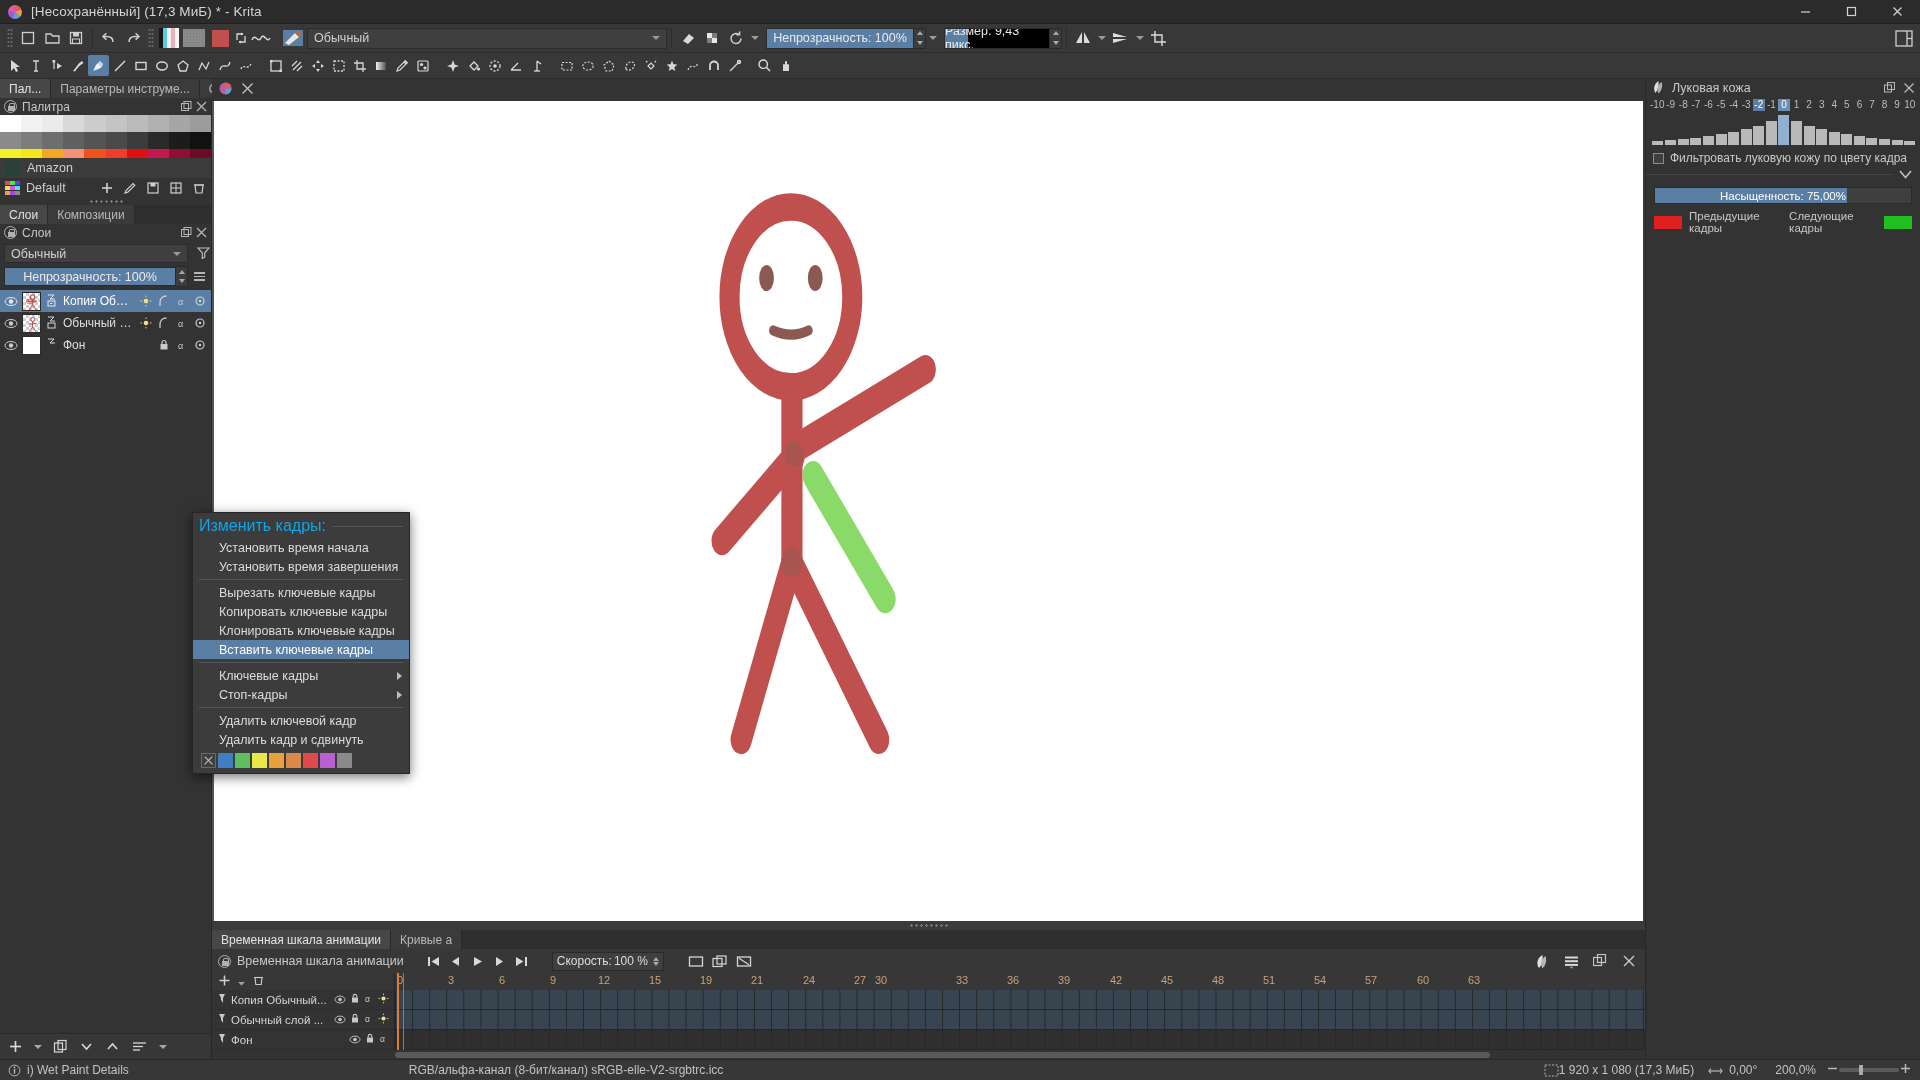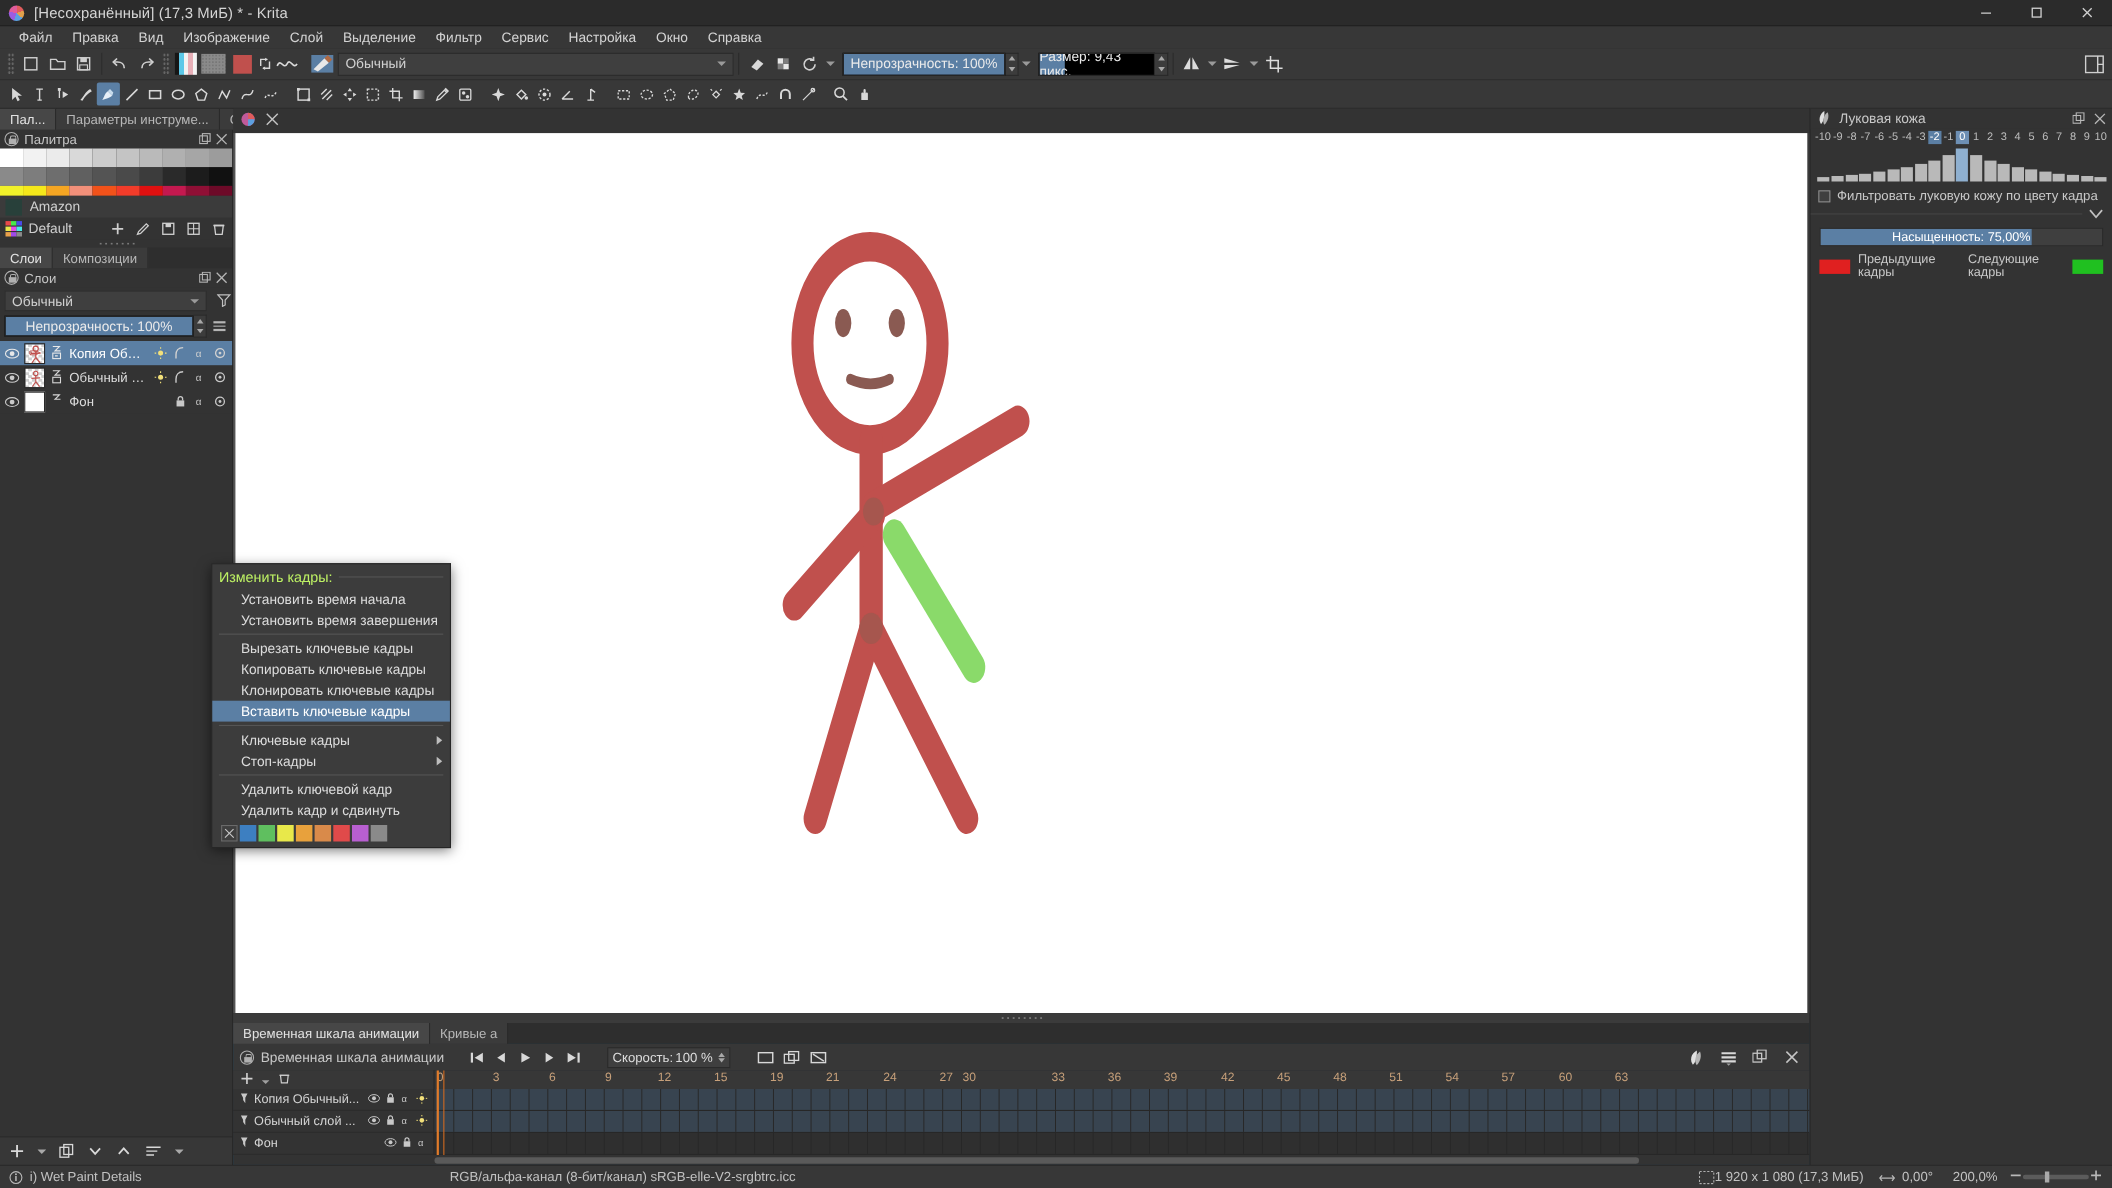--- a/index.html
+++ b/index.html
@@ -159,21 +159,21 @@
     height:22px;background:#333;display:flex;align-items:center;padding:0 6px;gap:8px;flex:0 0 22px;
   }
   .canvas-tabbar .doc-title{flex:1 1 auto;text-align:center;font-size:12.5px;color:#d5d5d5;}
   .canvas-area{ flex:1 1 auto; background:#3b3b3b; position:relative; overflow:hidden; display:flex;}
   .canvas-white{ position:absolute; left:2px; top:0; right:2px; bottom:0; background:#ffffff; }
   .canvas-strip{position:absolute;left:0;top:0;bottom:0;width:2px;background:#555;}
   .canvas-hscroll{height:9px;background:#3b3b3b;display:flex;align-items:center;justify-content:center;flex:0 0 9px;}
   .canvas-hscroll::after{content:"";width:40px;height:3px;background:radial-gradient(circle,#7a7a7a 1px,transparent 1.2px) 0 0/5px 3px;}
 
   
-  .timeline-wrap{ background:#0c4a6e; display:flex;flex-direction:column; flex:0 0 auto;}
+  .timeline-wrap{ background:#f0abfc; display:flex;flex-direction:column; flex:0 0 auto;}
   .tl-tabs{height:19px;background:#2e2e2e;display:flex;align-items:flex-end;}
   .tl-header{
     height:24px;background:#373737;display:flex;align-items:center;gap:6px;padding:0 6px;
   }
   .tl-header .tl-title{font-size:12.5px;color:#c8c8c8;}
   .tl-header .tl-right{margin-left:auto;display:flex;gap:9px;align-items:center;}
   .tbtn{width:20px;height:20px;display:flex;align-items:center;justify-content:center;color:#cfcfcf;}
   .speed-box{
     height:19px;border:1px solid #2a2a2a;background:#3f3f3f;display:flex;align-items:center;
     padding:0 4px;font-size:12px;color:#dcdcdc;gap:2px;
@@ -228,21 +228,21 @@
   .sb-grow{flex:1 1 auto;}
   .zoom-slider{width:60px;height:4px;background:#5b5b5b;border-radius:2px;position:relative;}
   .zoom-slider::after{content:"";position:absolute;left:20px;top:-3px;width:4px;height:10px;background:#aaa;}
 
   
   .ctxmenu{
     position:absolute; left:192px; top:512px; width:218px; background:#3c3c3c;
     border:1px solid #262626; box-shadow:0 3px 11px rgba(0,0,0,.55); z-index:60; padding:2px 0 3px;
     font-size:12.5px;
   }
-  .ctx-section{display:flex;align-items:center;gap:6px;padding:2px 6px 3px 6px;color:#bef264;font-size:13px;}
+  .ctx-section{display:flex;align-items:center;gap:6px;padding:2px 6px 3px 6px;color:#0ea5e9;font-size:16px;}
   .ctx-section .ln{flex:1 1 auto;height:1px;background:#555;}
   .ctx-item{
     height:19px;display:flex;align-items:center;padding:0 8px 0 26px;color:#dcdcdc;white-space:nowrap;position:relative;
   }
   .ctx-item.hl{background:#5b7fa4;color:#ffffff;}
   .ctx-item .arrow{position:absolute;right:7px;width:0;height:0;border-top:4px solid transparent;border-bottom:4px solid transparent;border-left:5px solid #bdbdbd;}
   .ctx-sep{height:1px;background:#555;margin:3px 6px;}
   .ctx-colors{display:flex;gap:2px;padding:4px 6px 2px 8px;}
   .ctx-colors div{width:15px;height:15px;}
   .ctx-colors div.none{background:#3f3f3f;border:1px solid #6a6a6a;position:relative;}
@@ -274,33 +274,20 @@
       </div>
       <div class="win-btn close">
         <svg width="11" height="11" viewBox="0 0 11 11">
             <line x1="1.5" y1="1.5" x2="9.5" y2="9.5" stroke="#d0d0d0" stroke-width="1.2"></line>
             <line x1="9.5" y1="1.5" x2="1.5" y2="9.5" stroke="#d0d0d0" stroke-width="1.2"></line>
           </svg>
       </div>
     </div>
   </div>
 
-  <div class="menubar">
-    <div class="menu-item">Файл</div>
-    <div class="menu-item">Правка</div>
-    <div class="menu-item">Вид</div>
-    <div class="menu-item">Изображение</div>
-    <div class="menu-item">Слой</div>
-    <div class="menu-item">Выделение</div>
-    <div class="menu-item">Фильтр</div>
-    <div class="menu-item">Сервис</div>
-    <div class="menu-item">Настройка</div>
-    <div class="menu-item">Окно</div>
-    <div class="menu-item">Справка</div>
-  </div>
 
   <div class="toolbar">
     <div class="grip"></div>
     <div class="tb-btn">
       <svg width="16" height="16" viewBox="0 0 16 16">
           <rect x="2.5" y="2.5" width="11" height="11" fill="none" stroke="#cfcfcf" stroke-width="1.3"></rect>
         </svg>
     </div>
     <div class="tb-btn">
       <svg width="17" height="16" viewBox="0 0 17 16">

